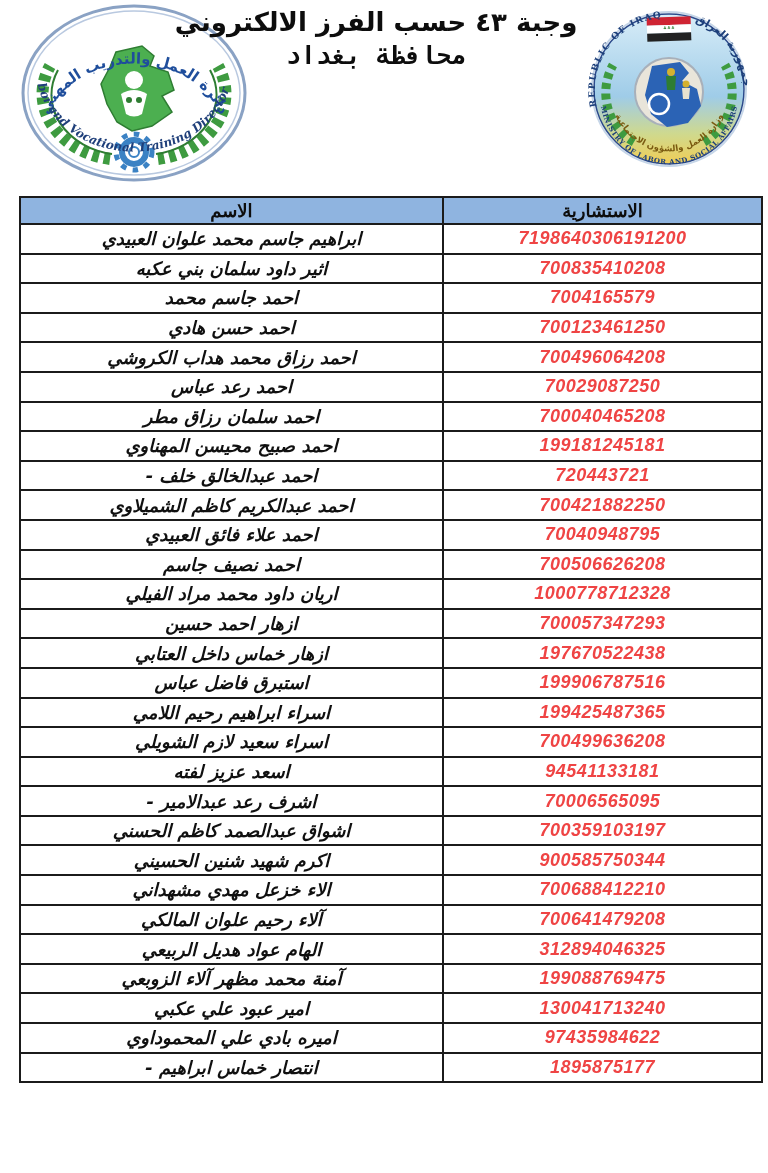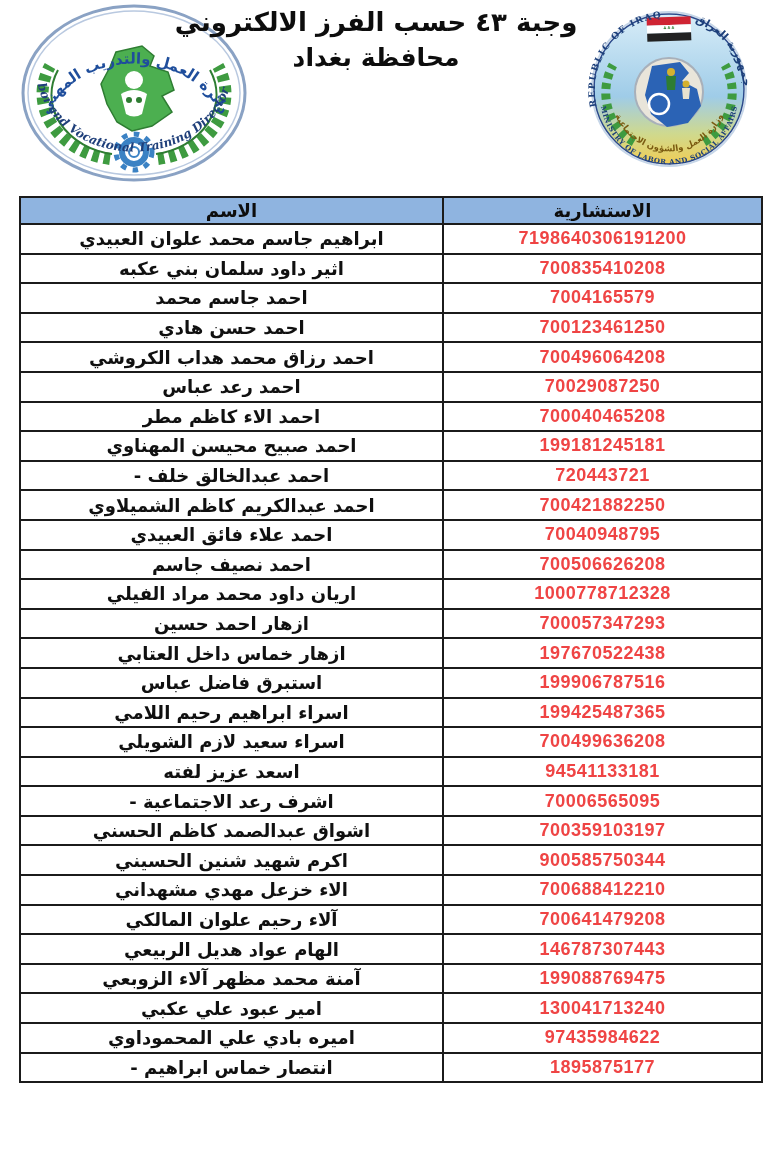--- a/index.html
+++ b/index.html
@@ -7,37 +7,37 @@
     width:768px;height:1173px;overflow:hidden;position:relative;
     font-family:"DejaVu Sans",sans-serif;color:#111;
   }
   
   .page-header{position:relative;height:196px;}
   .doc-title{
     position:absolute;left:0;right:16px;top:4px;text-align:center;
     direction:rtl;font-weight:bold;color:#0d0d0d;
   }
   .doc-title .line1{font-size:26px;line-height:36px;}
-  .doc-title .line2{font-size:25px;line-height:36px;}
+  .doc-title .line2{font-size:25px;line-height:36px;font-family:Liberation Mono, monospace;}
   .logo-left{position:absolute;left:20px;top:4px;}
   .logo-right{position:absolute;right:6px;top:10px;}
   
   .roster{
     border-collapse:collapse;table-layout:fixed;
     width:744px;margin-left:19px;
   }
   .roster th,.roster td{
     border:2px solid #1b1b1b;text-align:center;vertical-align:middle;
     padding:0 4px;overflow:hidden;white-space:nowrap;
   }
   .roster thead th{
     background:#8FB4E0;height:25px;font-size:18px;font-weight:bold;
-    direction:rtl;color:#0d0d0d;
-  }
-  .roster td{height:27.6px;}
+    direction:rtl;color:#0d0d0d;font-family:Liberation Serif, serif;
+  }
+  .roster td{height:27.6px;font-style:italic;}
   td.cell-name{direction:rtl;font-size:18px;font-weight:bold;color:#101010;}
   td.cell-number{
     direction:ltr;font-size:18px;font-weight:bold;color:#ef4444;
     font-family:"Liberation Sans","DejaVu Sans",sans-serif;
     letter-spacing:.5px;
   }
 </style>
 </head>
 <body>
 
@@ -170,21 +170,21 @@
     </tr>
       <tr>
       <td class="cell-name">احمد رزاق محمد هداب الكروشي</td>
       <td class="cell-number">700496064208</td>
     </tr>
       <tr>
       <td class="cell-name">احمد رعد عباس</td>
       <td class="cell-number">70029087250</td>
     </tr>
       <tr>
-      <td class="cell-name">احمد الاء كاظم مطر</td>
+      <td class="cell-name">احمد سلمان رزاق مطر</td>
       <td class="cell-number">700040465208</td>
     </tr>
       <tr>
       <td class="cell-name">احمد صبيح محيسن المهناوي</td>
       <td class="cell-number">199181245181</td>
     </tr>
       <tr>
       <td class="cell-name">احمد عبدالخالق خلف -</td>
       <td class="cell-number">720443721</td>
     </tr>
@@ -222,42 +222,42 @@
     </tr>
       <tr>
       <td class="cell-name">اسراء سعيد لازم الشويلي</td>
       <td class="cell-number">700499636208</td>
     </tr>
       <tr>
       <td class="cell-name">اسعد عزيز لفته</td>
       <td class="cell-number">94541133181</td>
     </tr>
       <tr>
-      <td class="cell-name">اشرف رعد الاجتماعية -</td>
+      <td class="cell-name">اشرف رعد عبدالامير -</td>
       <td class="cell-number">70006565095</td>
     </tr>
       <tr>
       <td class="cell-name">اشواق عبدالصمد كاظم الحسني</td>
       <td class="cell-number">700359103197</td>
     </tr>
       <tr>
       <td class="cell-name">اكرم شهيد شنين الحسيني</td>
       <td class="cell-number">900585750344</td>
     </tr>
       <tr>
       <td class="cell-name">الاء خزعل مهدي مشهداني</td>
       <td class="cell-number">700688412210</td>
     </tr>
       <tr>
       <td class="cell-name">آلاء رحيم علوان المالكي</td>
       <td class="cell-number">700641479208</td>
     </tr>
       <tr>
       <td class="cell-name">الهام عواد هديل الربيعي</td>
-      <td class="cell-number">146787307443</td>
+      <td class="cell-number">312894046325</td>
     </tr>
       <tr>
       <td class="cell-name">آمنة محمد مظهر آلاء الزوبعي</td>
       <td class="cell-number">199088769475</td>
     </tr>
       <tr>
       <td class="cell-name">امير عبود علي عكبي</td>
       <td class="cell-number">130041713240</td>
     </tr>
       <tr>

